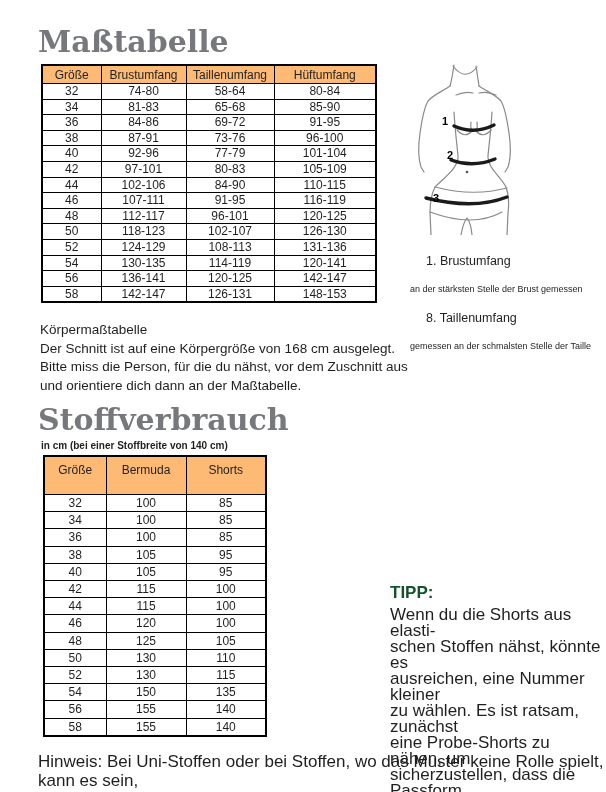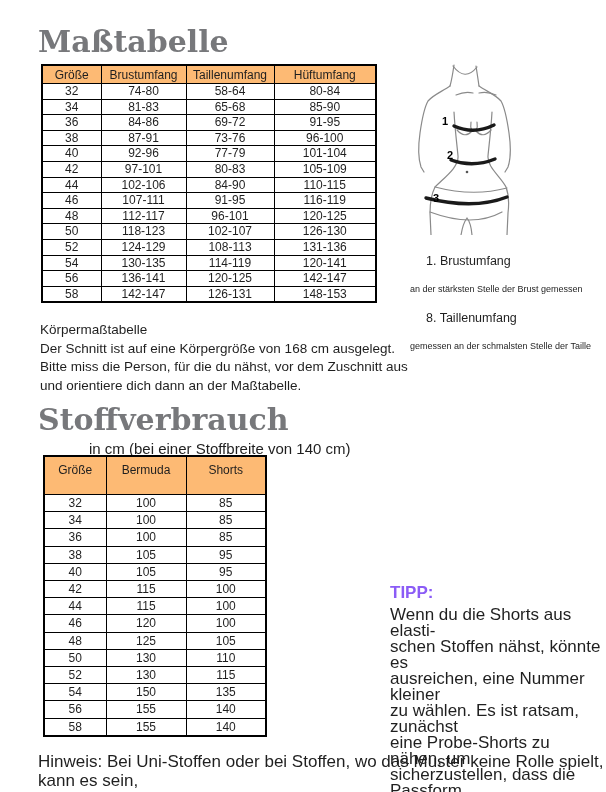--- a/index.html
+++ b/index.html
@@ -31,23 +31,23 @@
   #stoff-table col.c0{width:62px;} #stoff-table col.c1{width:80px;} #stoff-table col.c2{width:80px;}
   
   #figure{position:absolute;left:405px;top:55px;width:200px;height:180px;}
   #legend{position:absolute;left:410px;top:238px;width:190px;}
   .legend-item{margin:0 0 9px 0;}
   .legend-title{font-size:12.5px;margin:16px;}
   .legend-desc{font-size:9px;margin:0;line-height:10.5px;}
   
   #koerpermass{position:absolute;left:40px;top:321px;font-size:13.5px;line-height:18.5px;}
   #koerpermass .km-heading{margin:0;font-weight:normal;font-size:13.5px;}
-  #stoff-subtitle{position:absolute;left:41px;top:440px;font-size:15px;font-weight:normal;margin-left:48px;}
+  #stoff-subtitle{position:absolute;left:41px;top:440px;font-size:10px;font-weight:bold;}
   #tipp{position:absolute;left:390px;top:583px;width:212px;}
-  #tipp-heading{margin:0 0 4px 0;font-size:17px;font-weight:bold;color:#8b5cf6;}
+  #tipp-heading{margin:0 0 4px 0;font-size:17px;font-weight:bold;color:#14532d;}
   #tipp-body{font-size:17px;line-height:16px;}
   #footer-note{position:absolute;left:38px;top:752px;font-size:17px;line-height:19px;}
 </style>
 </head>
 <body>
 
 <div id="page">
 
   <h1 class="section-title" style="left:38px;top:24px;">Maßtabelle</h1>
 

